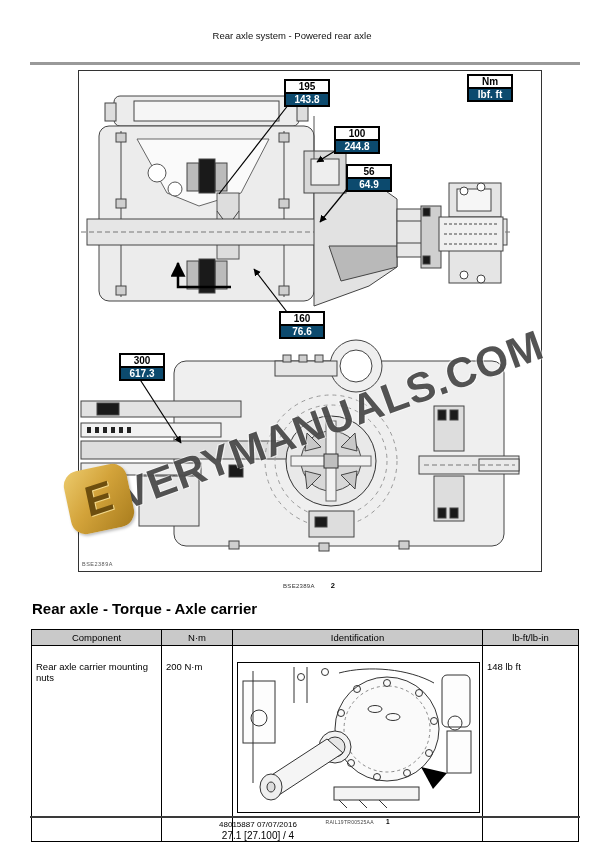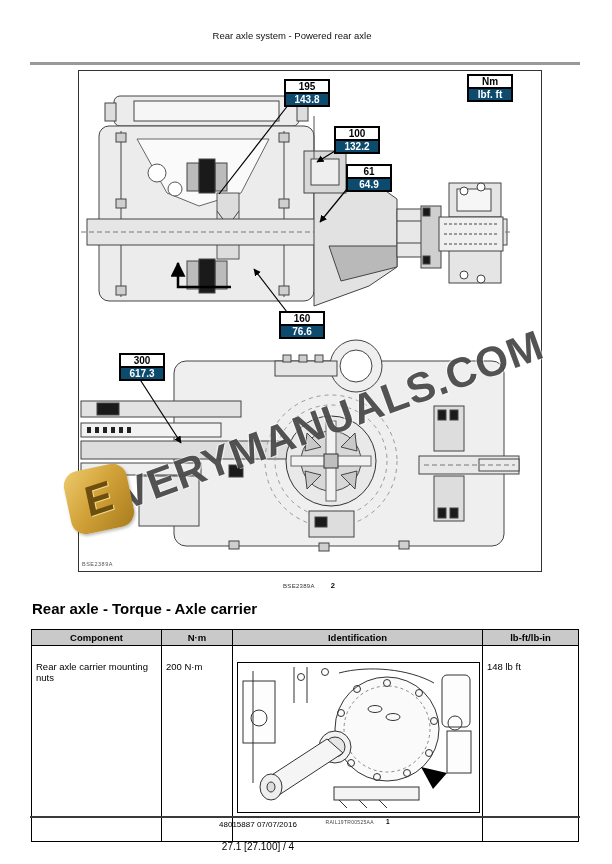--- a/index.html
+++ b/index.html
@@ -40,34 +40,34 @@
   
   .fig-cap{position:absolute;left:78px;top:574px;width:462px;text-align:center;z-index:2;}
   .fig-cap .ref{font-size:6px;color:#333;letter-spacing:0.3px;}
   .fig-cap .num{font-size:7.5px;font-weight:bold;margin-left:16px;}
   
   .sec-title{position:absolute;left:32px;top:600px;font-size:15px;font-weight:bold;text-align:right;}
   table.tq{position:absolute;left:31px;top:629px;width:547px;border-collapse:collapse;
     table-layout:fixed;}
   table.tq th,table.tq td{border:1px solid #000;font-size:9.5px;vertical-align:top;
     padding:15px 4px;}
-  table.tq th{background:#c9c9c9;font-weight:bold;text-align:center;padding:2px 0;}
+  table.tq th{background:#c9c9c9;font-weight:normal;text-align:center;padding:2px 0;}
   td.c-comp{text-align:left;}
   td.c-nm,td.c-lb{font-weight:normal;}
   td.c-id{padding:2px 2px 1px 2px;text-align:center;}
   .photo{width:241px;height:149px;border:1px solid #000;margin:1px auto 0;position:relative;
     background:#fff;}
   .photo-cap{margin-top:2px;text-align:center;}
   .photo-cap .ref{font-size:5px;color:#444;letter-spacing:0.3px;}
   .photo-cap .num{font-size:6.5px;font-weight:bold;margin-left:12px;}
   
   .ftr-rule{position:absolute;left:30px;top:816px;width:550px;height:2px;background:#3a3a3a;}
   .ftr{position:absolute;left:0;top:820px;width:516px;text-align:center;}
   .ftr-l1{font-size:8px;}
-  .ftr-l2{font-size:10px;margin-top:12px;}
+  .ftr-l2{font-size:10px;margin-top:1px;}
 </style>
 </head>
 <body>
 
 <div class="hdr-title">Rear axle system - Powered rear axle</div>
 <div class="hdr-rule"></div>
 
 <div class="fig">
 
   <svg width="462" height="500" viewBox="0 0 462 500">
@@ -212,24 +212,24 @@
     <div class="co-top">Nm</div>
     <div class="co-bot">lbf. ft</div>
   </div>
 
   <div class="callout" style="left:205px;top:8px;">
     <div class="co-top">195</div>
     <div class="co-bot">143.8</div>
   </div>
   <div class="callout" style="left:255px;top:55px;">
     <div class="co-top">100</div>
-    <div class="co-bot">132.2</div>
+    <div class="co-bot">244.8</div>
   </div>
   <div class="callout" style="left:267px;top:93px;">
-    <div class="co-top">61</div>
+    <div class="co-top">56</div>
     <div class="co-bot">64.9</div>
   </div>
   <div class="callout" style="left:200px;top:240px;">
     <div class="co-top">160</div>
     <div class="co-bot">76.6</div>
   </div>
   <div class="callout" style="left:40px;top:282px;">
     <div class="co-top">300</div>
     <div class="co-bot">617.3</div>
   </div>

